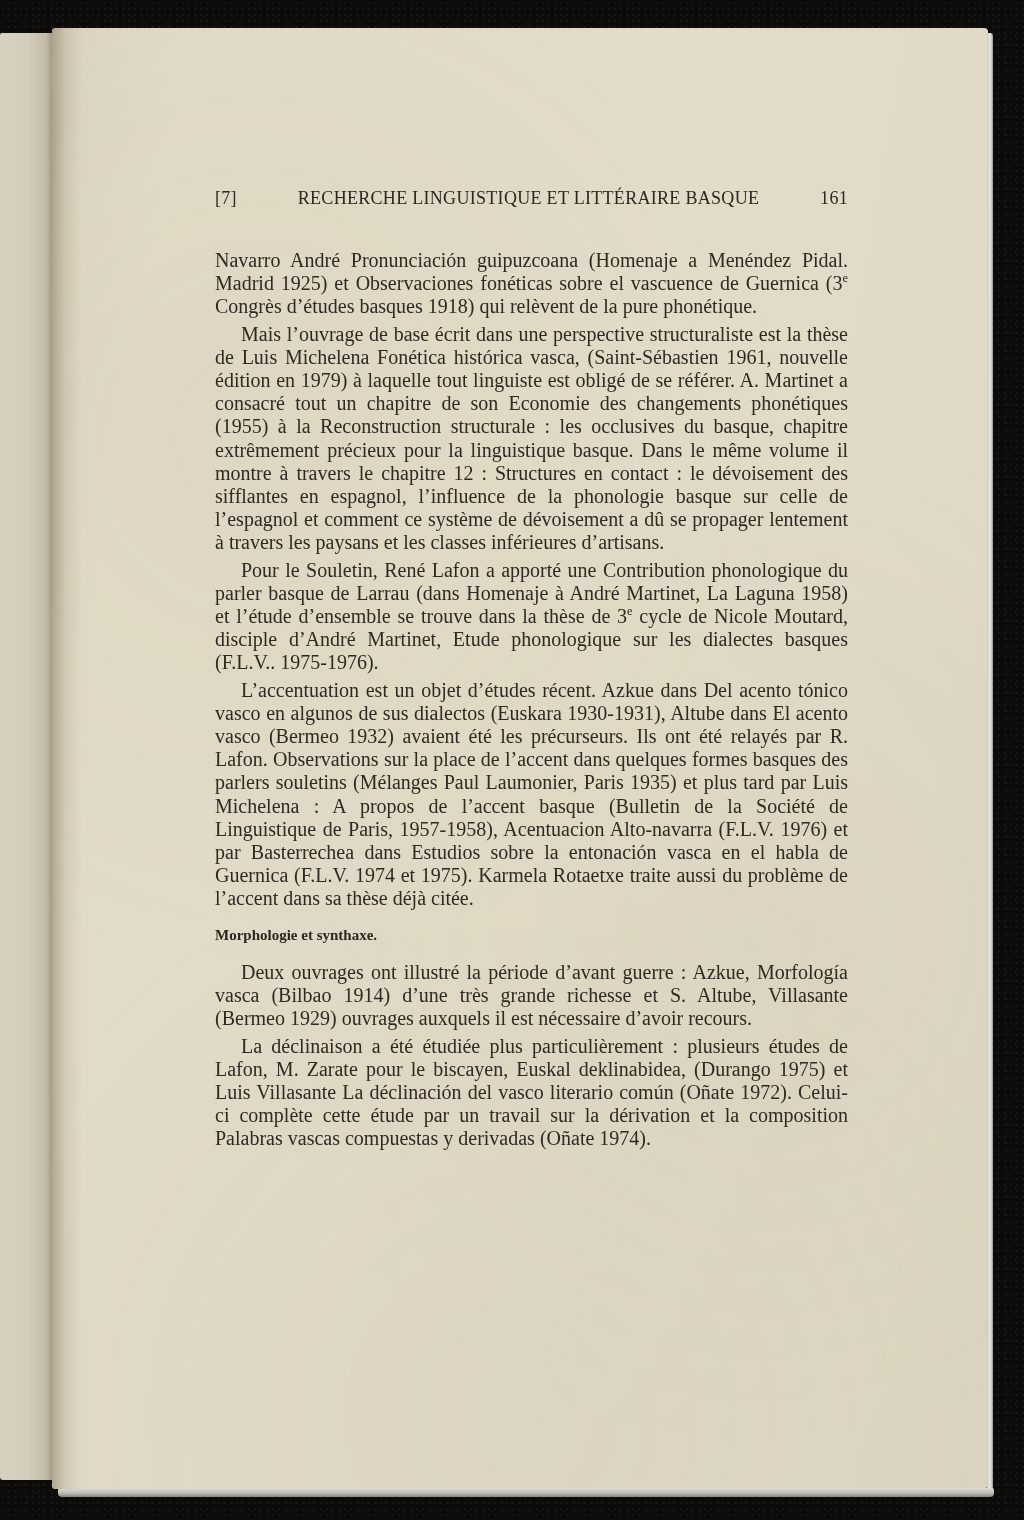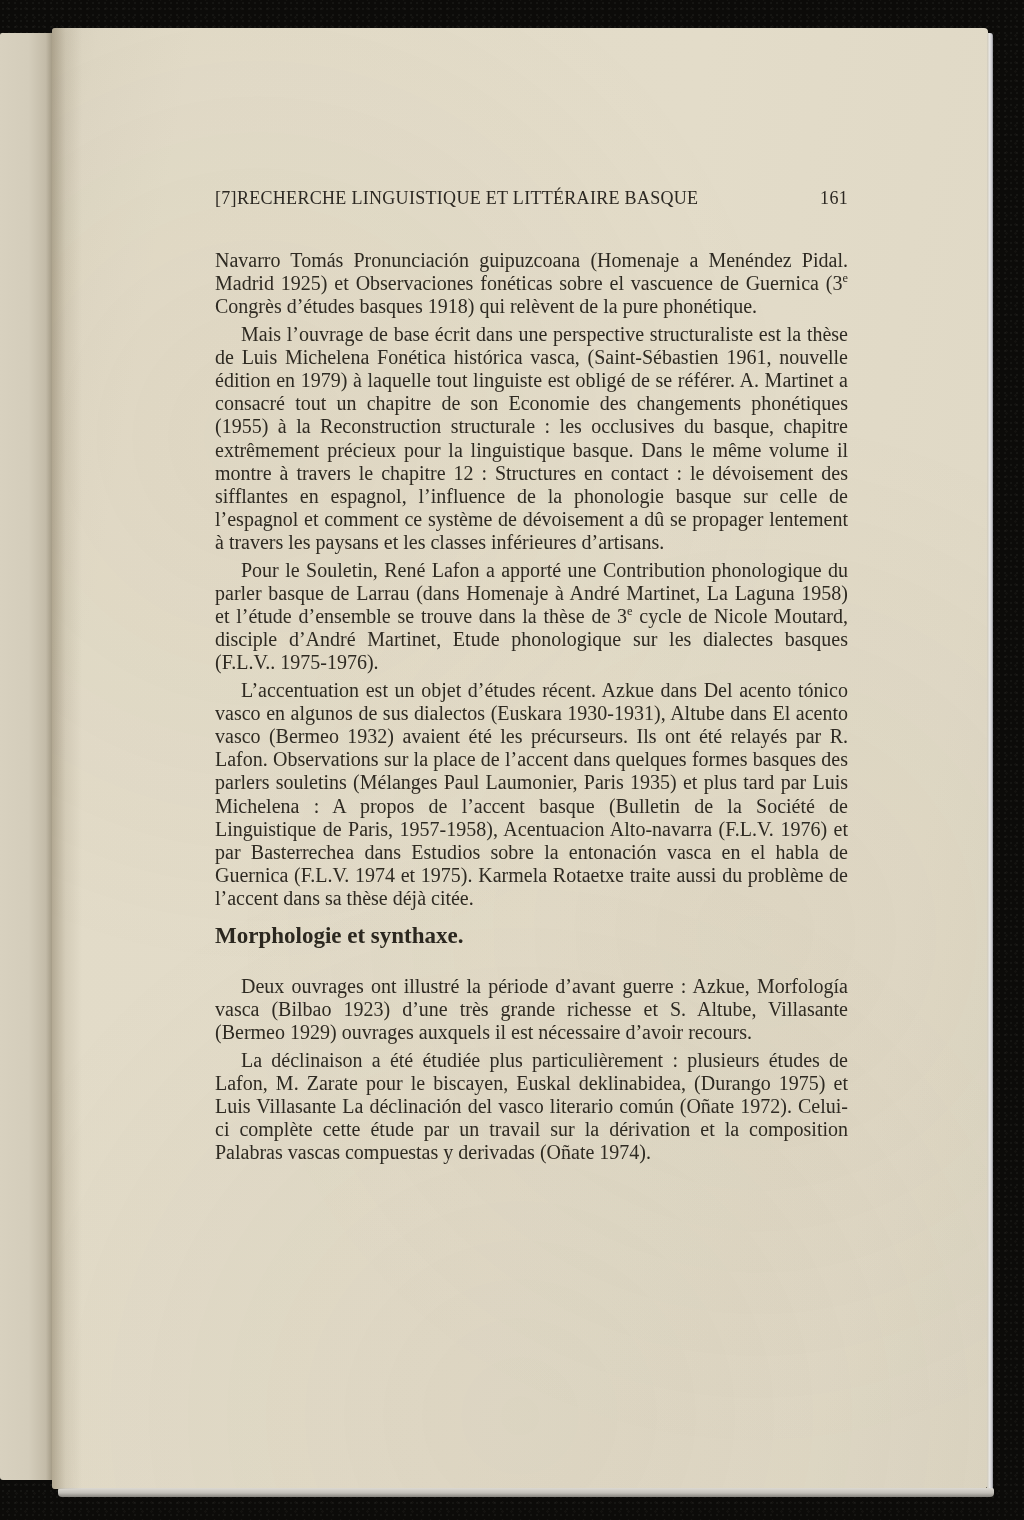--- a/index.html
+++ b/index.html
@@ -49,50 +49,50 @@
     position:absolute; left:0; top:0; bottom:0; width:30px;
     background:linear-gradient(90deg, rgba(108,94,68,0.40), rgba(108,94,68,0.12) 45%, rgba(108,94,68,0));
     border-radius:3px 0 0 3px;
   }
   .content { position:absolute; left:163px; top:0; width:633px; color:#2e2a22; }
   .header {
     position:absolute; top:160px; left:0; width:100%;
     display:flex; align-items:baseline;
     font-size:18px; letter-spacing:0.3px; color:#2c2822; white-space:nowrap;
   }
-  .header .title { flex:1; }
+  .header .title { flex:1; text-align:center; }
   .body {
     position:absolute; top:221px; left:0; width:100%;
     font-size:20px; line-height:23.2px; text-align:justify; color:#2e2a22;
   }
   .para { margin:0 0 4px 0; }
   .para.indent { text-indent:26px; }
-  .heading { font-size:23px; font-weight:bold; margin:13px 0 28px 0; color:#2b271f; }
+  .heading { font-size:15px; font-weight:bold; margin:13px 0 14px 0; color:#2b271f; }
   .it { }
   .sup { font-size:0.62em; vertical-align:super; line-height:0; }
 </style>
 </head>
 <body>
 
 <div class="scene">
   <div class="prev-page"></div>
   <div class="page">
     <div class="edge-right"></div>
     <div class="edge-bottom"></div>
     <div class="gutter-shadow"></div>
     <div class="content">
       <div class="header">
         <span class="marker">[7]</span>
         <span class="title">RECHERCHE LINGUISTIQUE ET LITTÉRAIRE BASQUE</span>
         <span class="pagenum">161</span>
       </div>
       <div class="body">
-          <p class="para"><span>Navarro Tomás </span><span class="it">Pronunciación guipuzcoana</span><span> (Homenaje a Menéndez Pidal. Madrid 1925) et </span><span class="it">Observaciones fonéticas sobre el vascuence de Guernica</span><span> (3</span><span class="sup">e</span><span> Congrès d’études basques 1918) qui relèvent de la pure phonétique.</span></p>
+          <p class="para"><span>Navarro André </span><span class="it">Pronunciación guipuzcoana</span><span> (Homenaje a Menéndez Pidal. Madrid 1925) et </span><span class="it">Observaciones fonéticas sobre el vascuence de Guernica</span><span> (3</span><span class="sup">e</span><span> Congrès d’études basques 1918) qui relèvent de la pure phonétique.</span></p>
           <p class="para indent"><span>Mais l’ouvrage de base écrit dans une perspective structuraliste est la thèse de Luis Michelena </span><span class="it">Fonética histórica vasca</span><span>, (Saint-Sébastien 1961, nouvelle édition en 1979) à laquelle tout linguiste est obligé de se référer. A. Martinet a consacré tout un chapitre de son </span><span class="it">Economie des changements phonétiques</span><span> (1955) à la </span><span class="it">Reconstruction structurale&nbsp;: les occlusives du basque</span><span>, chapitre extrêmement précieux pour la linguistique basque. Dans le même volume il montre à travers le chapitre 12&nbsp;: </span><span class="it">Structures en contact&nbsp;: le dévoisement des sifflantes en espagnol</span><span>, l’influence de la phonologie basque sur celle de l’espagnol et comment ce système de dévoisement a dû se propager lentement à travers les paysans et les classes inférieures d’artisans.</span></p>
           <p class="para indent"><span>Pour le Souletin, René Lafon a apporté une </span><span class="it">Contribution phono­logique du parler basque de Larrau</span><span> (dans Homenaje à André Martinet, La Laguna 1958) et l’étude d’ensemble se trouve dans la thèse de 3</span><span class="sup">e</span><span> cycle de Nicole Moutard, disciple d’André Martinet, </span><span class="it">Etude phonologi­que sur les dialectes basques</span><span> (F.L.V.. 1975-1976).</span></p>
           <p class="para indent"><span>L’accentuation est un objet d’études récent. Azkue dans </span><span class="it">Del acento tónico vasco en algunos de sus dialectos</span><span> (Euskara 1930-1931), Altube dans </span><span class="it">El acento vasco</span><span> (Bermeo 1932) avaient été les précur­seurs. Ils ont été relayés par R. Lafon. </span><span class="it">Observations sur la place de l’accent dans quelques formes basques des parlers souletins</span><span> (Mélanges Paul Laumonier, Paris 1935) et plus tard par Luis Michelena&nbsp;: </span><span class="it">A pro­pos de l’accent basque</span><span> (Bulletin de la Société de Linguistique de Paris, 1957-1958), </span><span class="it">Acentuacion Alto-navarra (</span><span>F.L.V. 1976) et par Basterre­chea dans </span><span class="it">Estudios sobre la entonación vasca en el habla de Guernica</span><span> (F.L.V. 1974 et 1975). Karmela Rotaetxe traite aussi du problème de l’accent dans sa thèse déjà citée.</span></p>
           <h2 class="heading">Morphologie et synthaxe.</h2>
-          <p class="para indent"><span>Deux ouvrages ont illustré la période d’avant guerre&nbsp;: Azkue, </span><span class="it">Morfología vasca</span><span> (Bilbao 1923) d’une très grande richesse et S. Altube, </span><span class="it">Villasante</span><span> (Bermeo 1929) ouvrages auxquels il est néces­saire d’avoir recours.</span></p>
+          <p class="para indent"><span>Deux ouvrages ont illustré la période d’avant guerre&nbsp;: Azkue, </span><span class="it">Morfología vasca</span><span> (Bilbao 1914) d’une très grande richesse et S. Altube, </span><span class="it">Villasante</span><span> (Bermeo 1929) ouvrages auxquels il est néces­saire d’avoir recours.</span></p>
           <p class="para indent"><span>La déclinaison a été étudiée plus particulièrement&nbsp;: plusieurs études de Lafon, M.&nbsp;Zarate pour le biscayen, </span><span class="it">Euskal deklinabidea</span><span>, (Durango 1975) et Luis Villasante </span><span class="it">La déclinación del vasco literario común</span><span> (Oñate 1972). Celui-ci complète cette étude par un travail sur la dérivation et la composition </span><span class="it">Palabras vascas compuestas y deriva­das</span><span> (Oñate 1974).</span></p>
         </div>
     </div>
   </div>
 </div>
 
 </body></html>

